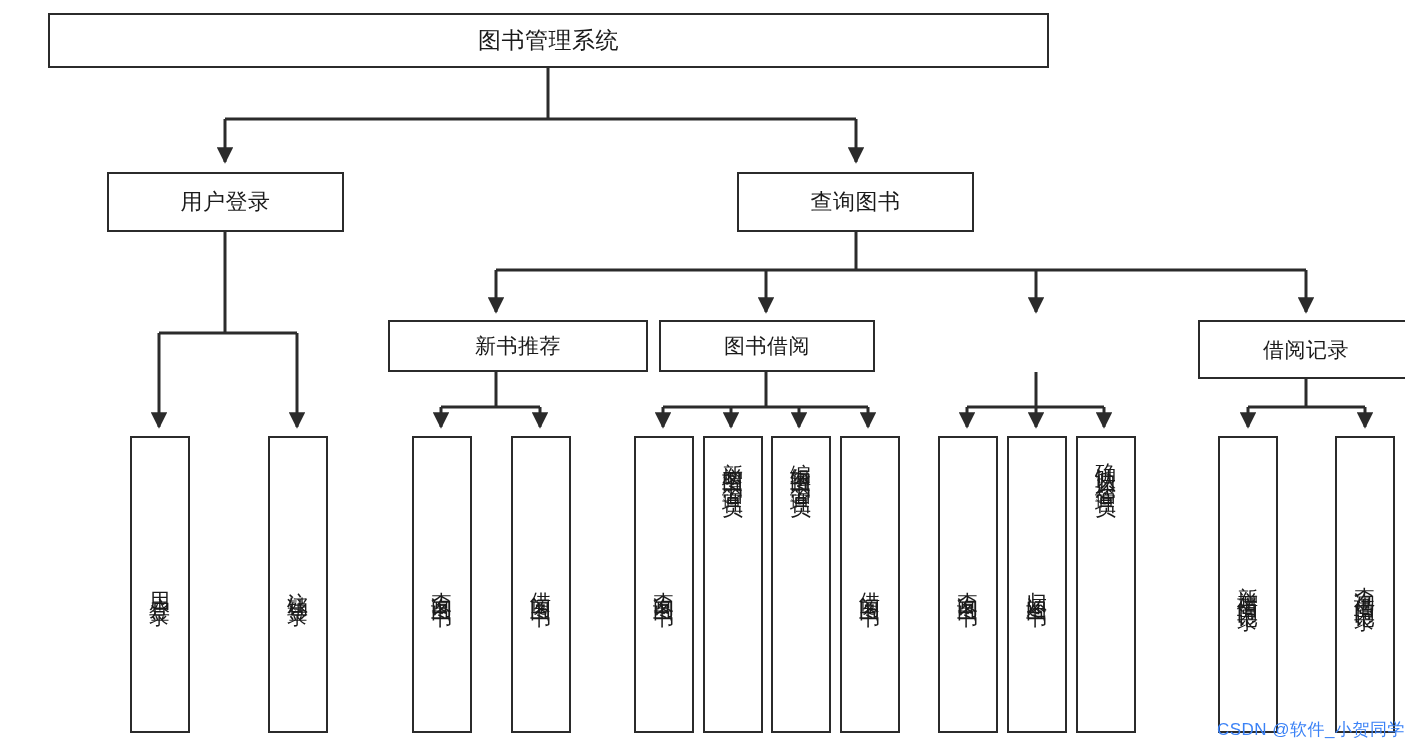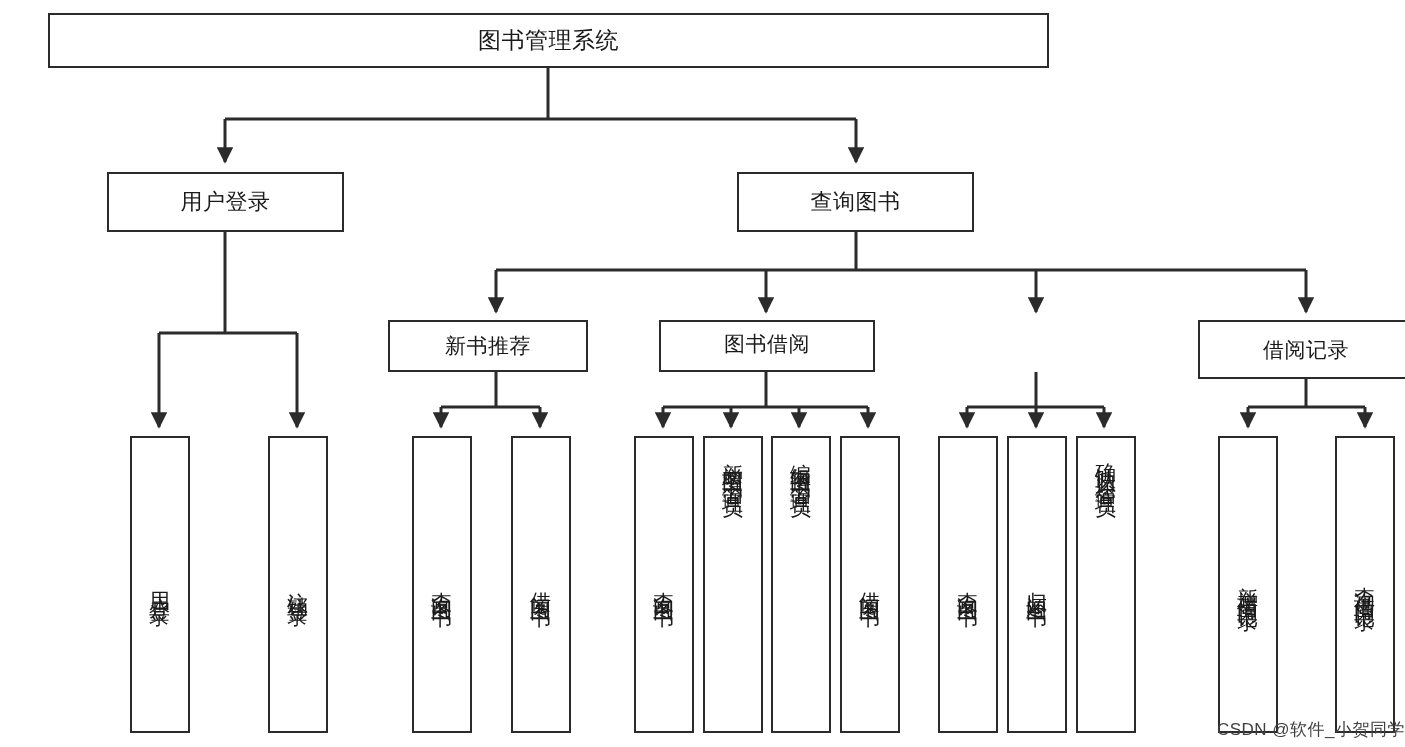--- a/index.html
+++ b/index.html
@@ -72,21 +72,21 @@
   }
   .leaf-inner.tall {
     align-items: flex-start;
     padding-top: 8px;
   }
   .watermark {
     position: absolute;
     right: 26px;
     bottom: 6px;
     font-size: 17px;
-    color: #404040;
+    color: #3b82f6;
     z-index: 8;
     white-space: nowrap;
     letter-spacing: 0.5px;
   }
 </style>
 </head>
 <body>
 
 <div id="diagram-root">
 
@@ -145,25 +145,25 @@
   </div>
 
   <div class="node level2" style="left:81px; top:172px; width:237px; height:60px;">
     <span class="node-label">用户登录</span>
   </div>
 
   <div class="node level2" style="left:711px; top:172px; width:237px; height:60px;">
     <span class="node-label">查询图书</span>
   </div>
 
-  <div class="node level3" style="left:362px; top:320px; width:200px; height:52px;">
+  <div class="node level3" style="left:362px; top:320px; width:260px; height:52px;">
     <span class="node-label">新书推荐</span>
   </div>
 
-  <div class="node level3" style="left:633px; top:320px; width:216px; height:52px;font-family:Liberation Mono, monospace;">
+  <div class="node level3" style="left:633px; top:320px; width:216px; height:52px;">
     <span class="node-label">图书借阅</span>
   </div>
 
 
   <div class="node level3" style="left:1172px; top:320px; width:216px; height:59px;">
     <span class="node-label">借阅记录</span>
   </div>
 
   <div class="node leaf" style="left:104px; top:436px; width:60px; height:297px;">
     <div class="leaf-inner">

